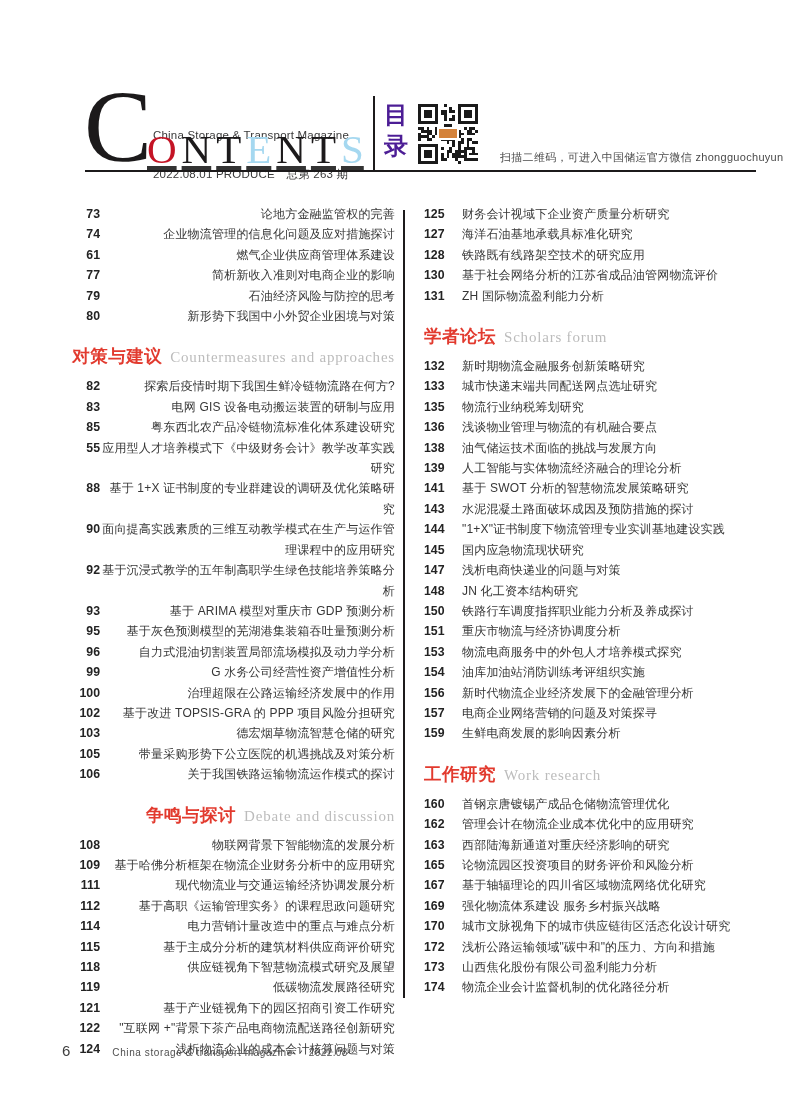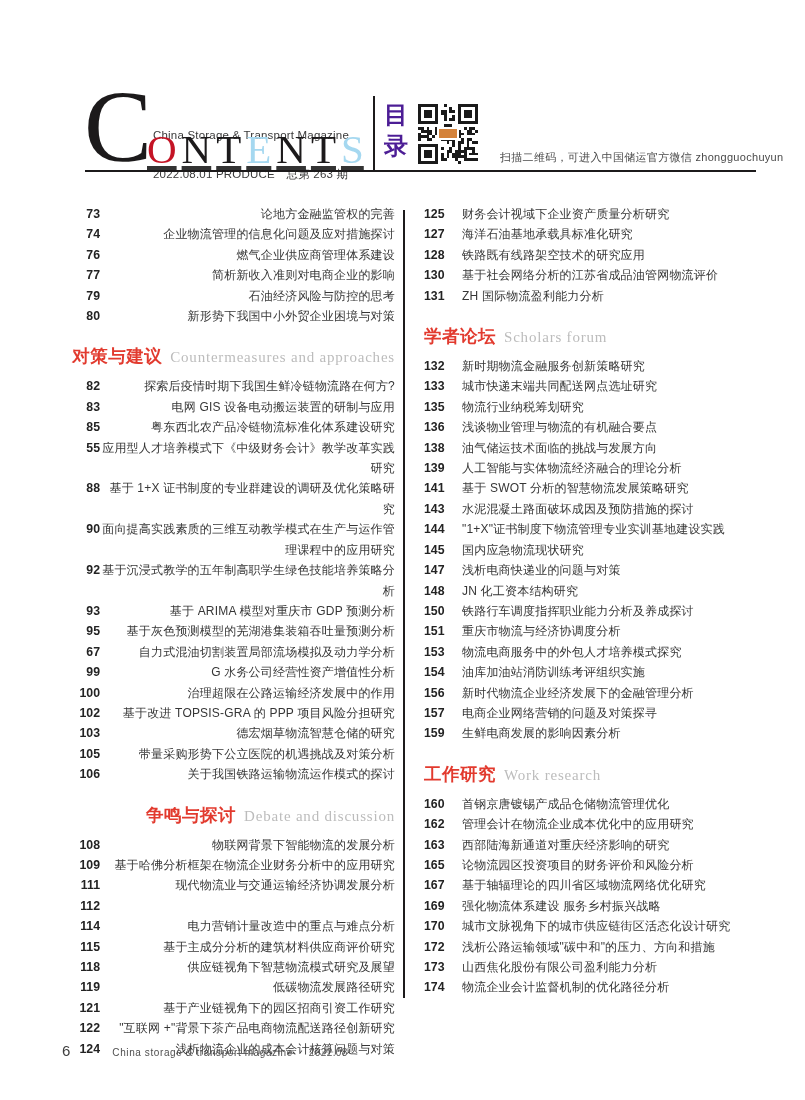--- a/index.html
+++ b/index.html
@@ -203,21 +203,21 @@
   <div class="toc-col left">
       <div class="toc-item">
         <span class="num">73</span>
         <span class="title">论地方金融监管权的完善</span>
       </div>
       <div class="toc-item">
         <span class="num">74</span>
         <span class="title">企业物流管理的信息化问题及应对措施探讨</span>
       </div>
       <div class="toc-item">
-        <span class="num">76</span>
+        <span class="num">61</span>
         <span class="title">燃气企业供应商管理体系建设</span>
       </div>
       <div class="toc-item">
         <span class="num">77</span>
         <span class="title">简析新收入准则对电商企业的影响</span>
       </div>
       <div class="toc-item">
         <span class="num">79</span>
         <span class="title">石油经济风险与防控的思考</span>
       </div>
@@ -256,21 +256,21 @@
       </div>
       <div class="toc-item">
         <span class="num">93</span>
         <span class="title">基于 ARIMA 模型对重庆市 GDP 预测分析</span>
       </div>
       <div class="toc-item">
         <span class="num">95</span>
         <span class="title">基于灰色预测模型的芜湖港集装箱吞吐量预测分析</span>
       </div>
       <div class="toc-item">
-        <span class="num">67</span>
+        <span class="num">96</span>
         <span class="title">自力式混油切割装置局部流场模拟及动力学分析</span>
       </div>
       <div class="toc-item">
         <span class="num">99</span>
         <span class="title">G 水务公司经营性资产增值性分析</span>
       </div>
       <div class="toc-item">
         <span class="num">100</span>
         <span class="title">治理超限在公路运输经济发展中的作用</span>
       </div>
@@ -298,20 +298,21 @@
       <div class="toc-item">
         <span class="num">109</span>
         <span class="title">基于哈佛分析框架在物流企业财务分析中的应用研究</span>
       </div>
       <div class="toc-item">
         <span class="num">111</span>
         <span class="title">现代物流业与交通运输经济协调发展分析</span>
       </div>
       <div class="toc-item">
         <span class="num">112</span>
+        <span class="title">基于高职《运输管理实务》的课程思政问题研究</span>
       </div>
       <div class="toc-item">
         <span class="num">114</span>
         <span class="title">电力营销计量改造中的重点与难点分析</span>
       </div>
       <div class="toc-item">
         <span class="num">115</span>
         <span class="title">基于主成分分析的建筑材料供应商评价研究</span>
       </div>
       <div class="toc-item">

